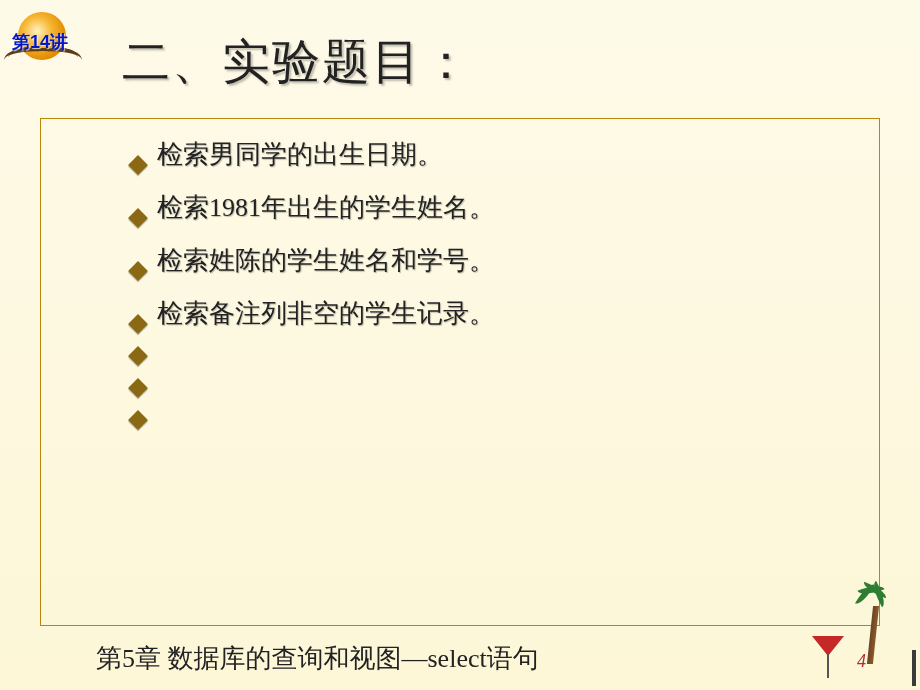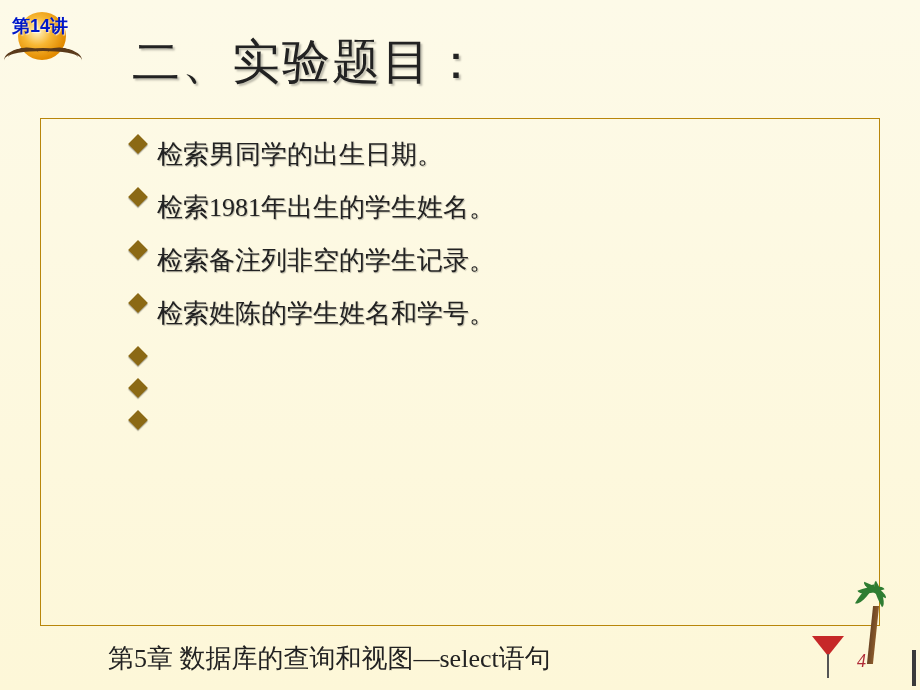--- a/index.html
+++ b/index.html
@@ -43,70 +43,70 @@
     width: 35px;
     height: 14px;
     border-top: 3px solid #5a3a1a;
     border-radius: 50%;
     top: -3px;
   }
   .bird::before { left: -4px; transform: rotate(-12deg); }
   .bird::after { right: -4px; transform: rotate(12deg); }
   .badge-text {
     position: absolute;
-    top: 14px;
+    top: 30px;
     left: 12px;
     color: #0018c9;
     font-weight: bold;
     font-size: 18px;
     font-family: "SimHei", sans-serif;
     text-shadow: 1px 1px 1px rgba(255,255,255,0.7);
     z-index: 11;
   }
   .title {
     position: absolute;
     top: 30px;
-    left: 132px;
+    left: 122px;
     font-size: 48px;
     color: #222;
     font-family: "SimSun", serif;
     font-weight: normal;
     text-shadow: 2px 2px 2px rgba(0,0,0,0.25);
     letter-spacing: 2px;
   }
   .content-box {
     position: absolute;
     top: 118px;
     left: 40px;
     width: 840px;
     height: 508px;
     border: 1px solid #b8860b;
     padding: 18px 90px 18px 90px;
   }
   .list-item {
     display: flex;
-    align-items: flex-start;
+    align-items: flex-end;
     margin-bottom: 18px;
     font-size: 26px;
     color: #222;
     text-shadow: 1px 1px 1px rgba(0,0,0,0.25);
   }
   .bullet {
     width: 14px;
     height: 14px;
     background: #8b6914;
     transform: rotate(45deg);
     margin-right: 12px;
     flex-shrink: 0;
     box-shadow: 1px 1px 1px rgba(0,0,0,0.3);
   }
   .footer {
     position: absolute;
     bottom: 14px;
-    left: 108px;
+    left: 96px;
     font-size: 26px;
     color: #222;
     font-family: "SimSun", serif;
   }
   .page-num {
     position: absolute;
     bottom: 18px;
     right: 54px;
     color: #b02a37;
     font-size: 18px;
@@ -190,25 +190,25 @@
   <div class="list-item">
       <span class="bullet"></span>
       <span>检索男同学的出生日期。</span>
     </div>
   <div class="list-item">
       <span class="bullet"></span>
       <span>检索1981年出生的学生姓名。</span>
     </div>
   <div class="list-item">
       <span class="bullet"></span>
+      <span>检索姓陈的学生姓名和学号。</span>
+    </div>
+  <div class="list-item">
+      <span class="bullet"></span>
       <span>检索备注列非空的学生记录。</span>
-    </div>
-  <div class="list-item">
-      <span class="bullet"></span>
-      <span>检索姓陈的学生姓名和学号。</span>
     </div>
   <div class="list-item">
       <span class="bullet"></span>
     </div>
   <div class="list-item">
       <span class="bullet"></span>
     </div>
   <div class="list-item">
       <span class="bullet"></span>
     </div>

